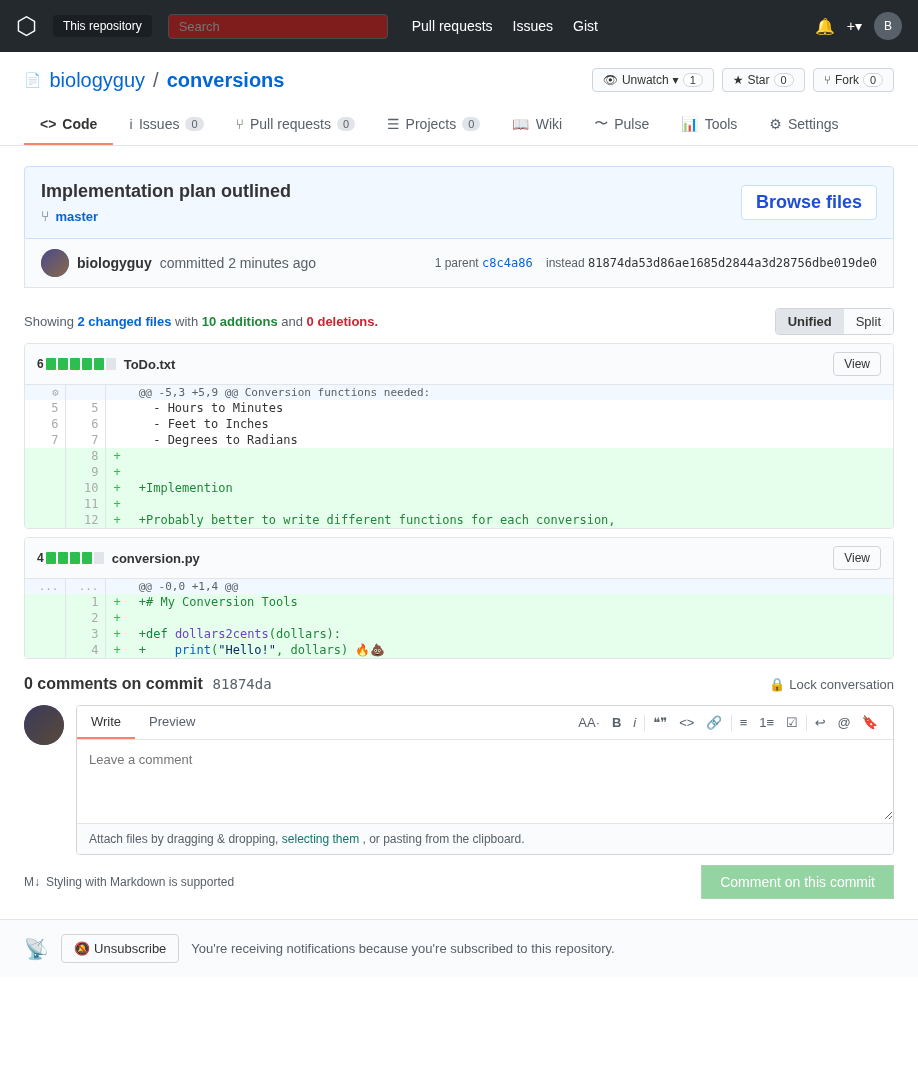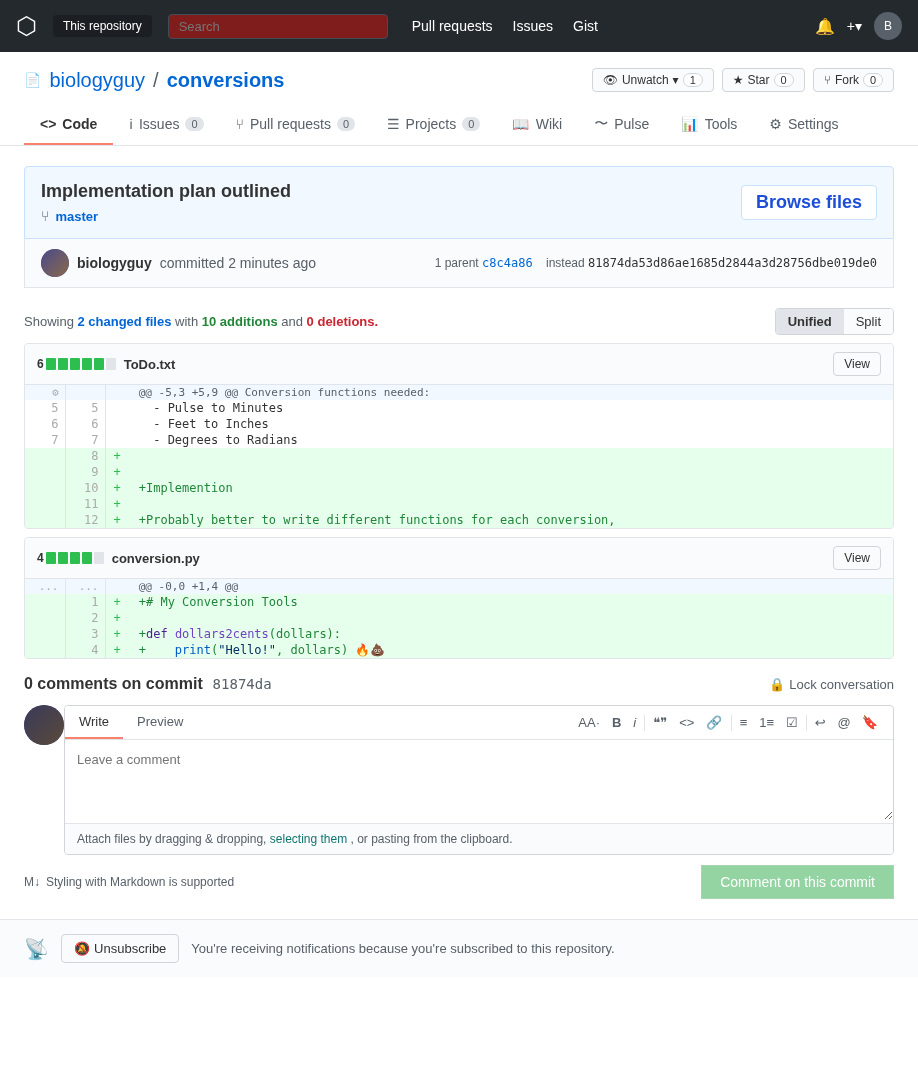--- a/index.html
+++ b/index.html
@@ -75,21 +75,21 @@
     .line-symbol-add { color: #2cbe4e; }
 
     
     .comments-area { margin: 16px 24px; }
     .comments-header { display: flex; align-items: center; justify-content: space-between; margin-bottom: 12px; }
     .comments-title { font-size: 16px; font-weight: 600; color: #333; }
     .comments-hash { color: #586069; font-family: monospace; font-size: 14px; }
     .lock-btn { display: flex; align-items: center; gap: 4px; color: #586069; font-size: 13px; cursor: pointer; }
 
     
-    .comment-form { display: flex; }
+    .comment-form { display: flex; gap: 12px; }
     .commenter-avatar { width: 40px; height: 40px; border-radius: 50%; background: #4a4a8a; flex-shrink: 0; overflow: hidden; }
     .commenter-avatar-img { width: 100%; height: 100%; background: linear-gradient(135deg, #3a3a5a, #5a4a3a); border-radius: 50%; }
     .comment-editor { flex: 1; border: 1px solid #d1d5da; border-radius: 4px; overflow: hidden; }
     .editor-tabs { display: flex; border-bottom: 1px solid #e1e4e8; }
     .editor-tab { padding: 8px 14px; font-size: 13px; cursor: pointer; color: #586069; border-bottom: 2px solid transparent; }
     .editor-tab.active { color: #333; background: #fff; border-bottom: 2px solid #f9826c; font-weight: 500; }
     .toolbar-btn { background: none; border: none; cursor: pointer; color: #586069; font-size: 13px; padding: 2px 4px; }
     .toolbar-separator { width: 1px; height: 16px; background: #e1e4e8; }
     .editor-textarea { width: 100%; padding: 12px; border: none; outline: none; resize: vertical; min-height: 80px; font-size: 13px; color: #aaa; font-family: inherit; }
     .editor-footer { padding: 8px 12px; background: #fafbfc; border-top: 1px solid #e1e4e8; font-size: 12px; color: #586069; }
@@ -98,21 +98,21 @@
     .comment-md-label { display: flex; align-items: center; gap: 6px; color: #586069; font-size: 12px; }
     .submit-btn { background: #94d3a2; border: 1px solid #aad4af; border-radius: 0; padding: 8px 18px; color: #fff; font-size: 14px; cursor: pointer; font-weight: 500; }
     
     
     .notify-footer { margin: 20px 0 0; border-top: 1px solid #e1e4e8; background: #fafbfc; padding: 14px 24px; display: flex; align-items: center; gap: 12px; }
     .antenna-icon { font-size: 20px; color: #586069; }
     .unsubscribe-btn { display: flex; align-items: center; gap: 4px; border: 1px solid #d1d5da; border-radius: 4px; padding: 6px 12px; font-size: 13px; background: #fafbfc; cursor: pointer; color: #333; }
     .notify-text { font-size: 13px; color: #586069; }
 
     
-    .code-keyword { color: #4c1d95; }
+    .code-keyword { color: #15803d; }
     .code-func { color: #6f42c1; }
     .code-string { color: #032f62; }
     .code-builtin { color: #005cc5; }
   </style>
 </head>
 <body>
 
 <div class="header">
   <span class="header-logo">⬡</span>
   <span class="header-repo-pill">This repository</span>
@@ -260,21 +260,21 @@
         <span>⚙</span>
       </td>
       <td class="line-num"></td>
       <td class="line-symbol"></td>
       <td class="line-content" style="color:#586069;font-size:11px;">@@ -5,3 +5,9 @@ Conversion functions needed:</td>
     </tr>
     <tr class="line-normal">
       <td class="line-num">5</td>
       <td class="line-num">5</td>
       <td class="line-symbol"></td>
-      <td class="line-content">  - Pulse to Minutes</td>
+      <td class="line-content">  - Hours to Minutes</td>
     </tr>
     <tr class="line-normal">
       <td class="line-num">6</td>
       <td class="line-num">6</td>
       <td class="line-symbol"></td>
       <td class="line-content">  - Feet to Inches</td>
     </tr>
     <tr class="line-normal">
       <td class="line-num">7</td>
       <td class="line-num">7</td>

